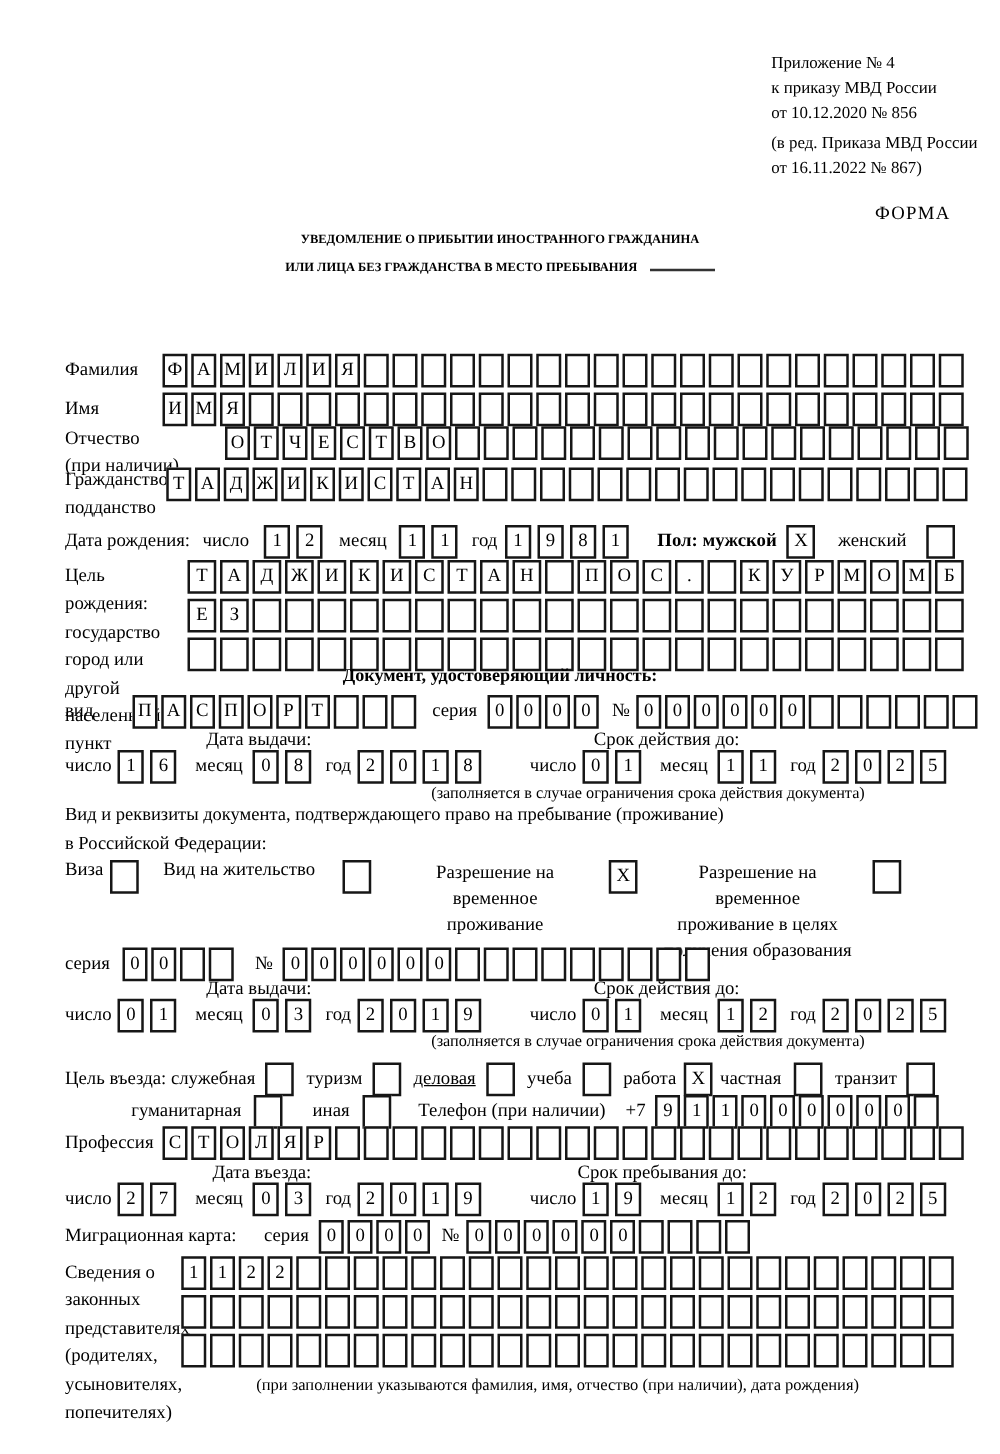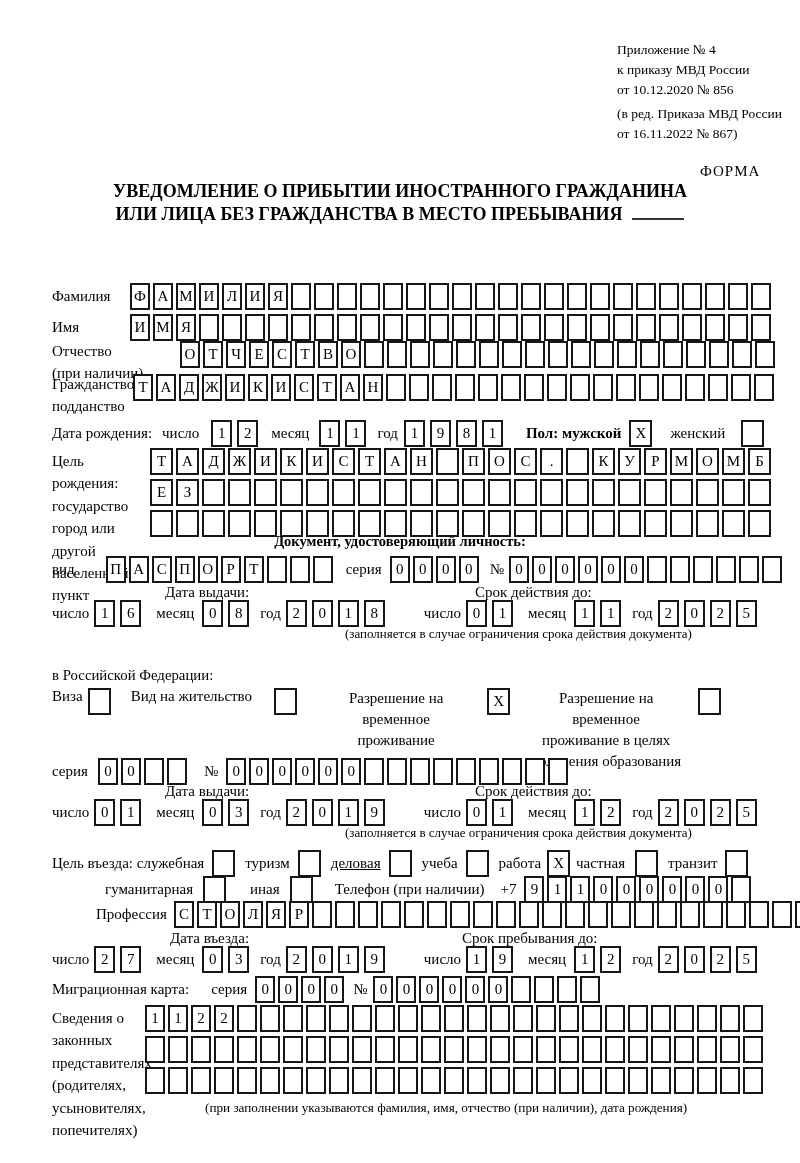--- a/index.html
+++ b/index.html
@@ -11,21 +11,21 @@
   .cellrow{display:flex;}
   .cell{width:20px;height:27px;border:2px solid #161616;box-sizing:border-box;margin-right:3px;
         display:flex;align-items:center;justify-content:center;font-size:15px;flex:0 0 auto;background:#fff;}
   .wide .cell{width:23px;}
   .spaced .cell{width:21px;margin-right:5px;}
   .checkbox{width:23px;height:27px;border:2px solid #161616;box-sizing:border-box;display:inline-flex;
         align-items:center;justify-content:center;font-size:15px;flex:0 0 auto;background:#fff;}
   .appendix{left:617px;top:40px;font-size:13.5px;line-height:20px;}
   .appendix .rev{margin-top:4px;}
   .form-label{left:700px;top:163px;font-weight:normal;letter-spacing:1px;}
-  .title{left:0;top:180px;width:800px;text-align:center;font-weight:bold;font-size:18px;line-height:23px;}
+  .title{left:0;top:180px;width:800px;text-align:center;font-weight:bold;font-size:10px;line-height:23px;}
   .blank-line{display:inline-block;width:52px;border-bottom:2px solid #333;margin-left:10px;}
   .sec-heading{left:37px;top:247px;font-weight:bold;font-size:14.5px;}
   .lblcol{line-height:22.4px;}
   .note{font-size:13px;}
   .ctr{text-align:center;line-height:21px;}
   .bold{font-weight:bold;}
 </style>
 </head>
 <body>
 
@@ -376,20 +376,21 @@
     <span class="cellrow spaced" style="margin-left:5px;">
         <span class="cell">2</span>
         <span class="cell">0</span>
         <span class="cell">2</span>
         <span class="cell">5</span>
       </span>
   </div>
 
   <div class="abs note" style="left:345px;top:626px;">(заполняется в случае ограничения срока действия документа)</div>
 
+  <div class="abs" style="left:52px;top:644px;font-size:14.8px;">Вид и реквизиты документа, подтверждающего право на пребывание (проживание)</div>
   <div class="abs" style="left:52px;top:667px;font-size:14.8px;">в Российской Федерации:</div>
 
   <div class="abs flexstart" style="left:52px;top:688px;">
     <span>Виза</span>
     <span class="checkbox" style="margin-left:5px;"></span>
     <span style="margin-left:20px;">Вид на жительство</span>
     <span class="checkbox" style="margin-left:22px;"></span>
     <span class="ctr" style="margin-left:20px;width:158px;">
       <span>Разрешение на временное</span><br>
       <span>проживание</span>
@@ -505,21 +506,21 @@
         <span class="cell">0</span>
         <span class="cell">0</span>
         <span class="cell">0</span>
         <span class="cell">0</span>
         <span class="cell">0</span>
         <span class="cell"></span>
       </span>
   </div>
 
   <div class="abs flexrow" style="left:52px;top:901px;">
-    <span style="width:78px;margin-left:44px;">Профессия</span>
+    <span style="width:78px;">Профессия</span>
     <span class="cellrow">
         <span class="cell">С</span>
         <span class="cell">Т</span>
         <span class="cell">О</span>
         <span class="cell">Л</span>
         <span class="cell">Я</span>
         <span class="cell">Р</span>
         <span class="cell"></span>
         <span class="cell"></span>
         <span class="cell"></span>

